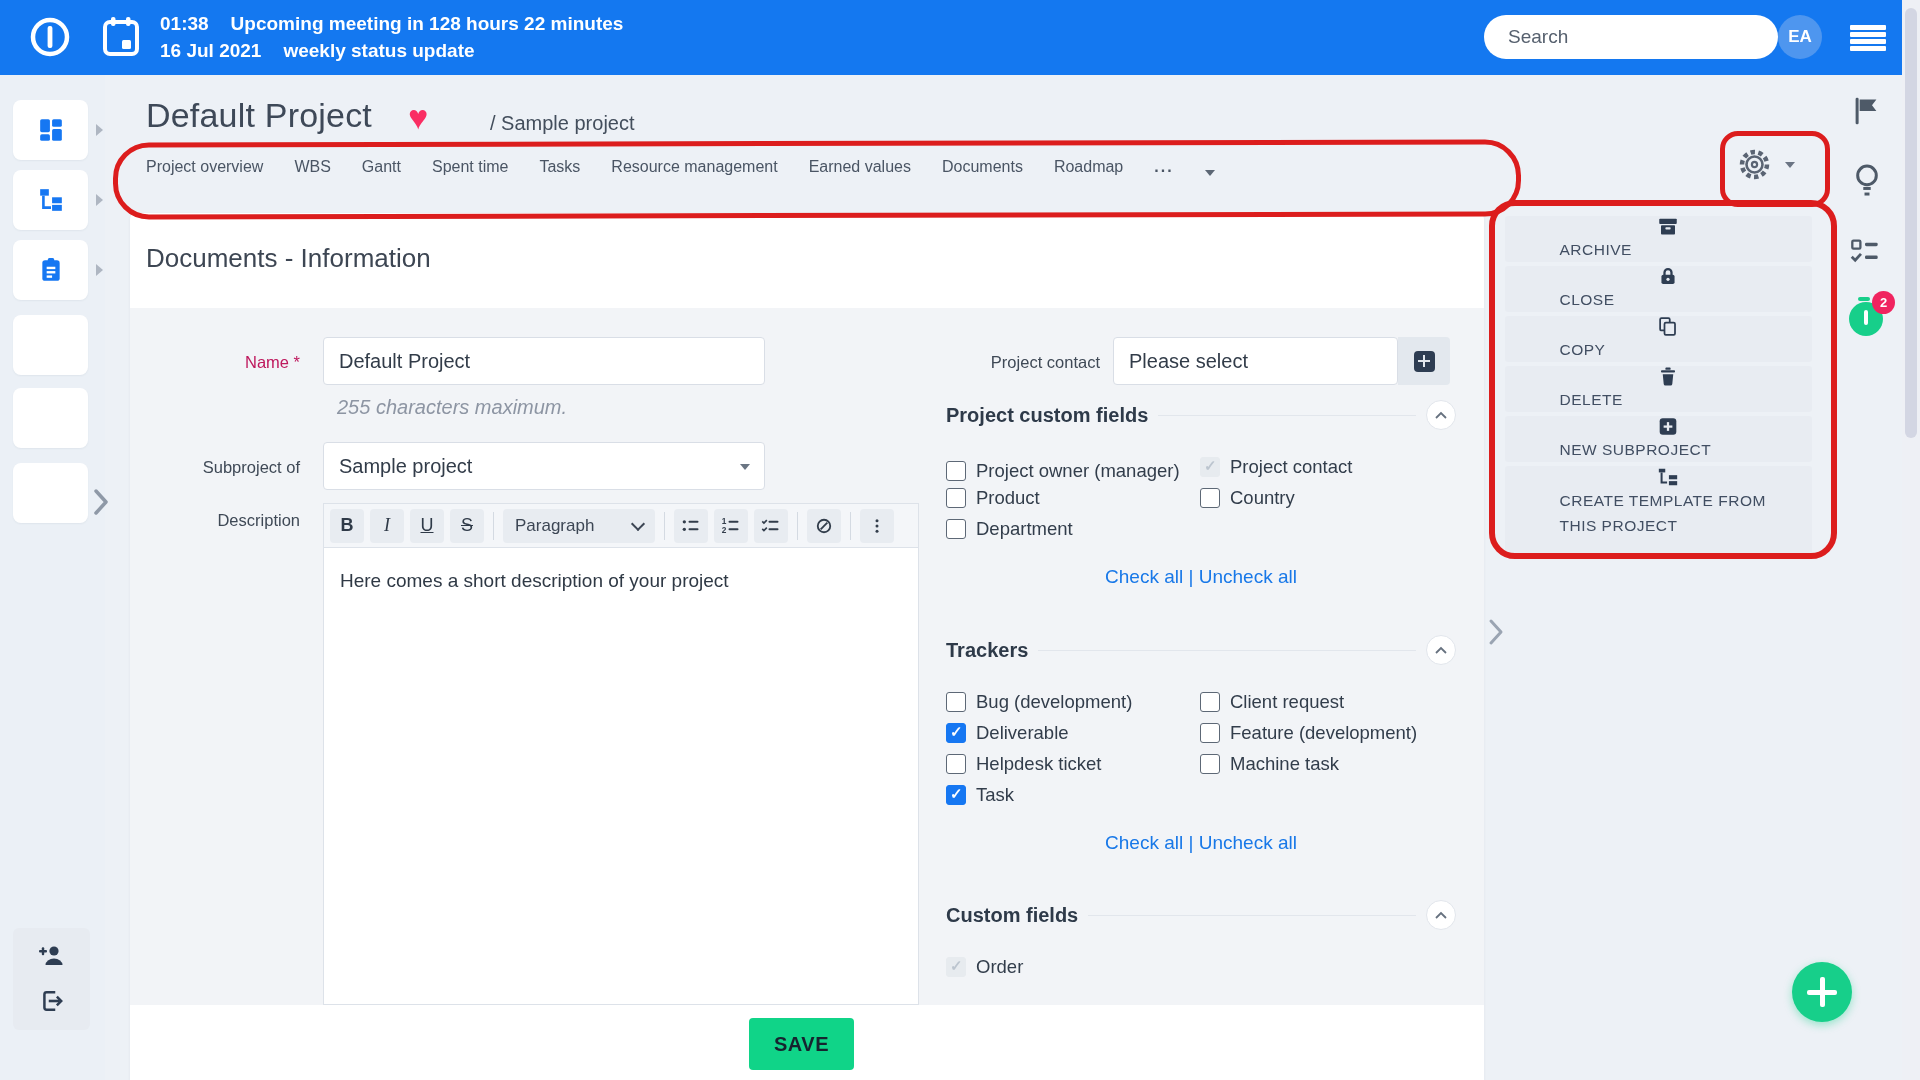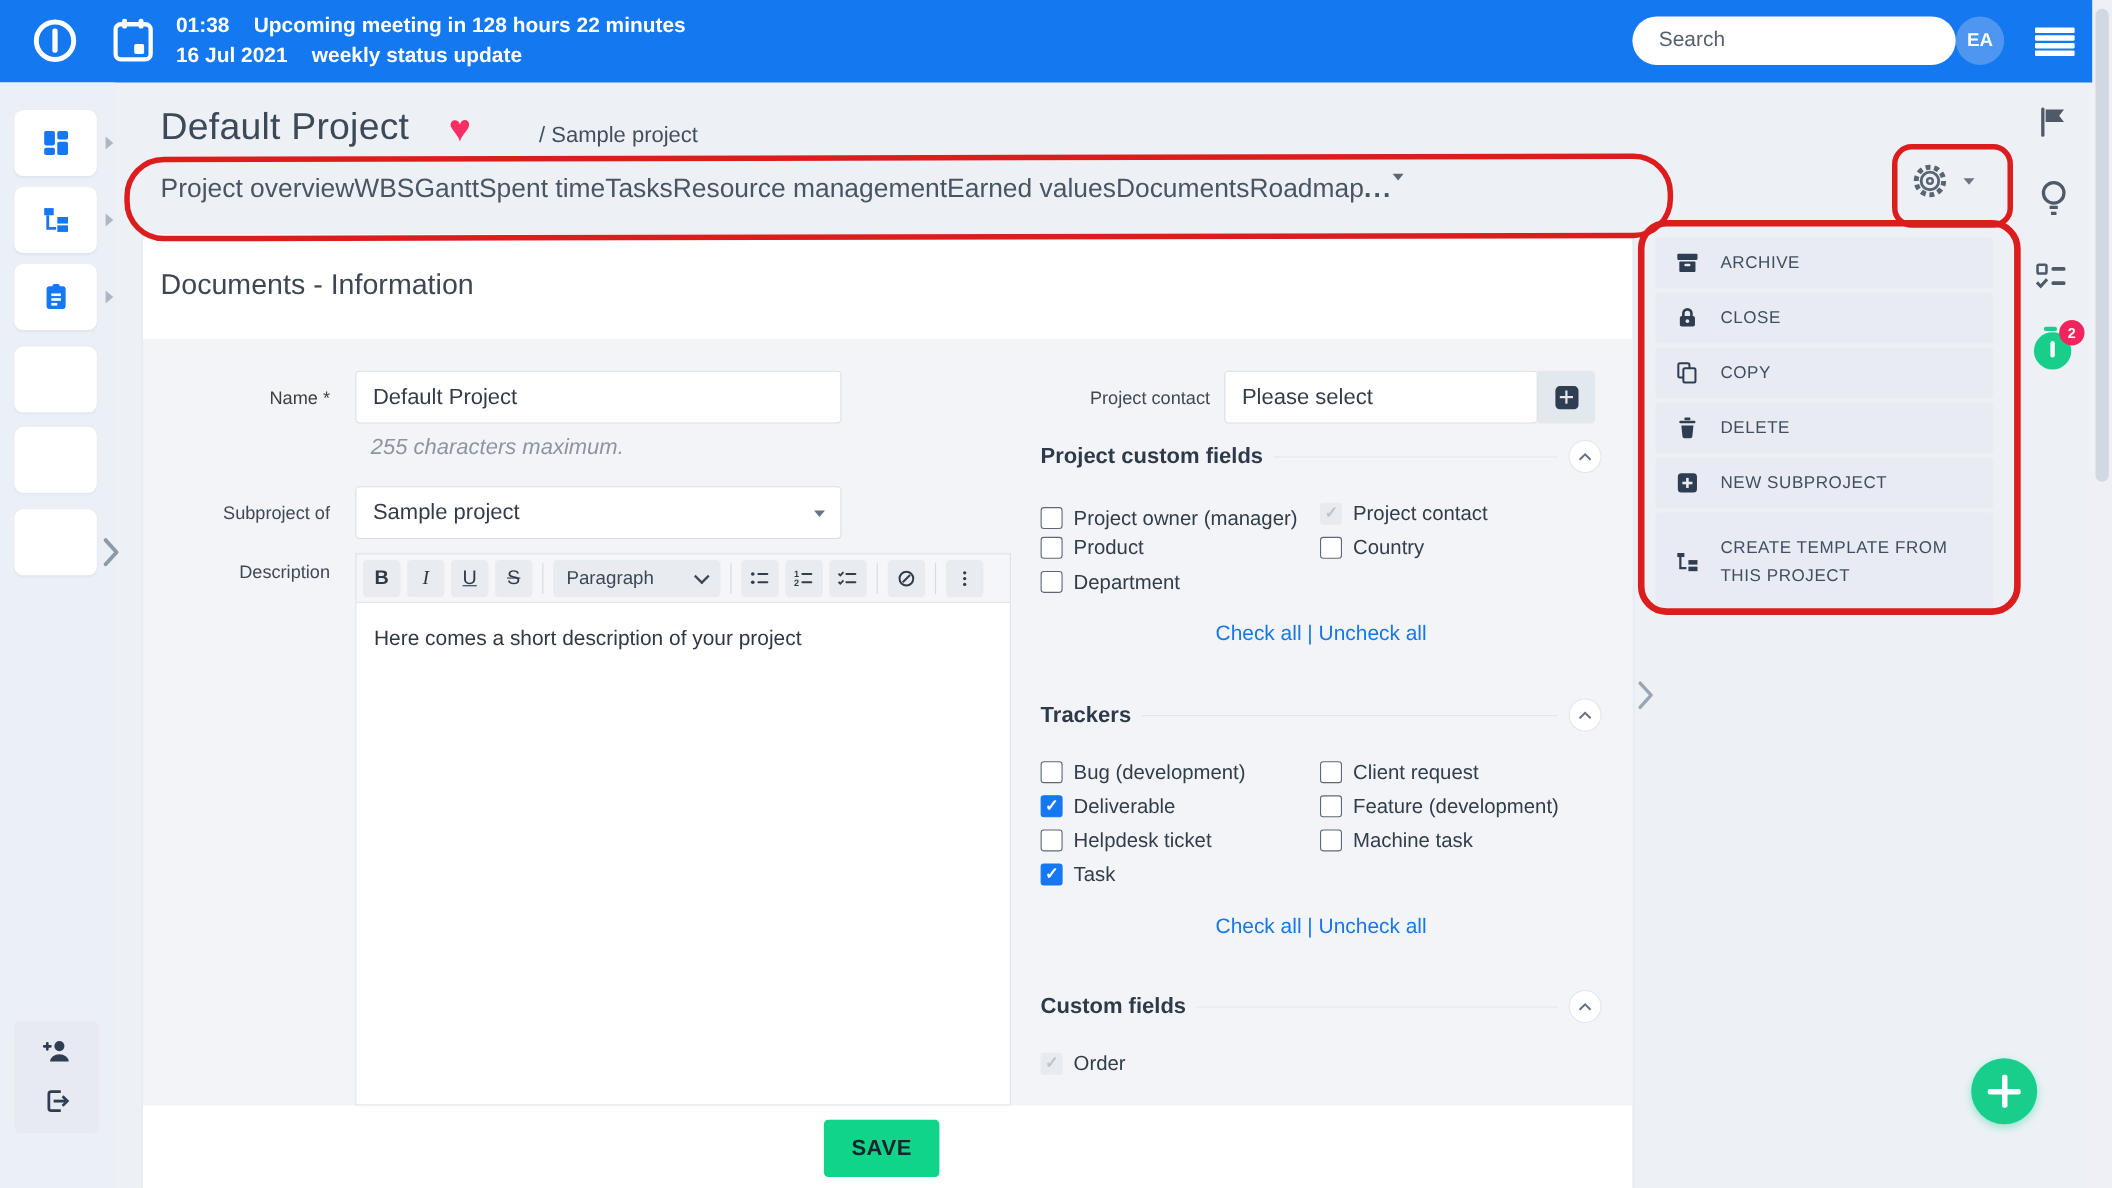--- a/index.html
+++ b/index.html
@@ -22,31 +22,31 @@
     box-shadow:0 1px 2px rgba(40,60,90,.06);display:flex;align-items:center;justify-content:center;}
   .railcaret{position:absolute;left:96px;width:0;height:0;border-top:6px solid transparent;
     border-bottom:6px solid transparent;border-left:7px solid #aeb6c2;}
   .bigchev{stroke:#8f99a7;stroke-width:3.5;fill:none;stroke-linecap:round;stroke-linejoin:round;}
   .railfooter{position:absolute;left:13px;top:853px;width:77px;height:90px;background:#e7ebf1;border-radius:6px;
     display:flex;flex-direction:column;align-items:center;justify-content:space-around;padding:6px 0;}
   
   .page-title{left:146px;top:96px;font-size:34px;font-weight:500;color:#3e4958;letter-spacing:.2px;}
   .heart{left:408px;top:98px;font-size:34px;color:#fa2e63;}
   .breadcrumb{left:490px;top:112px;font-size:20px;color:#434e5c;}
-  .tabsrow{left:146px;top:158px;display:flex;align-items:flex-start;font-size:24px;color:#4a5564;}
+  .tabsrow{left:146px;top:158px;display:flex;align-items:flex-end;gap:31px;font-size:16px;color:#4a5564;}
   .tab{cursor:pointer;white-space:nowrap;}
   .tab-more{font-weight:700;letter-spacing:2px;}
   .caret-down{width:0;height:0;border-left:5px solid transparent;border-right:5px solid transparent;border-top:6px solid #5c6775;}
   
   .maincard{left:130px;top:213px;width:1354px;height:867px;background:#fff;border-radius:6px 6px 0 0;
     box-shadow:0 1px 3px rgba(40,60,90,.07);}
   .heading{position:absolute;left:16px;top:30px;font-size:26px;font-weight:500;color:#3d4653;}
   .formpanel{position:absolute;left:0;top:95px;width:1354px;height:697px;background:#f2f4f7;}
   .flabel{position:absolute;font-size:16.5px;color:#3f4956;text-align:right;width:140px;}
-  .flabel.req{color:#404040;}
+  .flabel.req{color:#be185d;}
   .tinput{position:absolute;background:#fff;border:1px solid #d9dee6;border-radius:4px;box-sizing:border-box;
     font-size:20px;color:#323c49;display:flex;align-items:center;padding:0 15px;}
   .hint{position:absolute;font-size:20px;font-style:italic;color:#8d95a3;}
   .selcaret{position:absolute;right:14px;top:21px;width:0;height:0;border-left:5px solid transparent;
     border-right:5px solid transparent;border-top:6px solid #6a7583;}
   
   .ed-toolbar{position:absolute;left:193px;top:195px;width:596px;height:44px;background:#f4f6f9;
     border:1px solid #dde2e9;border-bottom:none;box-sizing:border-box;display:flex;align-items:center;gap:6px;padding:0 6px;}
   .ed-btn{width:34px;height:34px;background:#e8ecf1;border-radius:4px;display:flex;align-items:center;
     justify-content:center;font-size:18px;color:#2f3a48;cursor:pointer;flex:none;}
@@ -75,21 +75,21 @@
   .navysq{width:21px;height:21px;background:#2e3d52;border-radius:4px;position:relative;}
   .navysq::before,.navysq::after{content:"";position:absolute;background:#e3e8ee;}
   .navysq::before{left:4.5px;top:9.3px;width:12px;height:2.4px;}
   .navysq::after{left:9.3px;top:4.5px;width:2.4px;height:12px;}
   .savebtn{left:749px;top:1018px;width:105px;height:52px;background:#10d488;border:none;border-radius:4px;
     font-size:20px;font-weight:600;letter-spacing:.5px;color:#16242f;cursor:pointer;font-family:inherit;}
   
   .gearwrap{left:1736px;top:146px;display:flex;align-items:center;gap:12px;cursor:pointer;}
   .menu{left:1505px;top:216px;width:307px;}
   .menuitem{position:absolute;left:0;width:307px;background:#e8ecf2;border-radius:3px;display:flex;
-    align-items:center;padding:0 0 0 18px;box-sizing:border-box;cursor:pointer;}
+    align-items:center;padding:0 0 0 18px;box-sizing:border-box;cursor:pointer;flex-direction:column;}
   .menuitem .lbl{margin-left:19px;font-size:15.5px;font-weight:500;letter-spacing:.5px;color:#414e62;line-height:25px;width:235px;}
   
   .timerbadge{position:absolute;left:1872px;top:291px;width:23px;height:23px;background:#f0245f;border-radius:50%;
     color:#fff;font-size:13px;font-weight:700;display:flex;align-items:center;justify-content:center;z-index:3;}
   .timercirc{position:absolute;left:1849px;top:302px;width:34px;height:34px;background:#17cf8a;border-radius:50%;z-index:2;}
   .timercirc::before{content:"";position:absolute;left:15px;top:8px;width:4px;height:15px;background:#fff;border-radius:2px;}
   .timercirc::after{content:"";position:absolute;left:9px;top:-5px;width:12px;height:4px;background:#17cf8a;border-radius:2px;}
   .fab{left:1792px;top:962px;width:60px;height:60px;border-radius:50%;background:#17cf8a;border:none;cursor:pointer;
     box-shadow:0 3px 8px rgba(23,207,138,.4);}
   .fab::before{content:"";position:absolute;left:15px;top:27.5px;width:30px;height:5px;background:#fff;border-radius:2px;}

